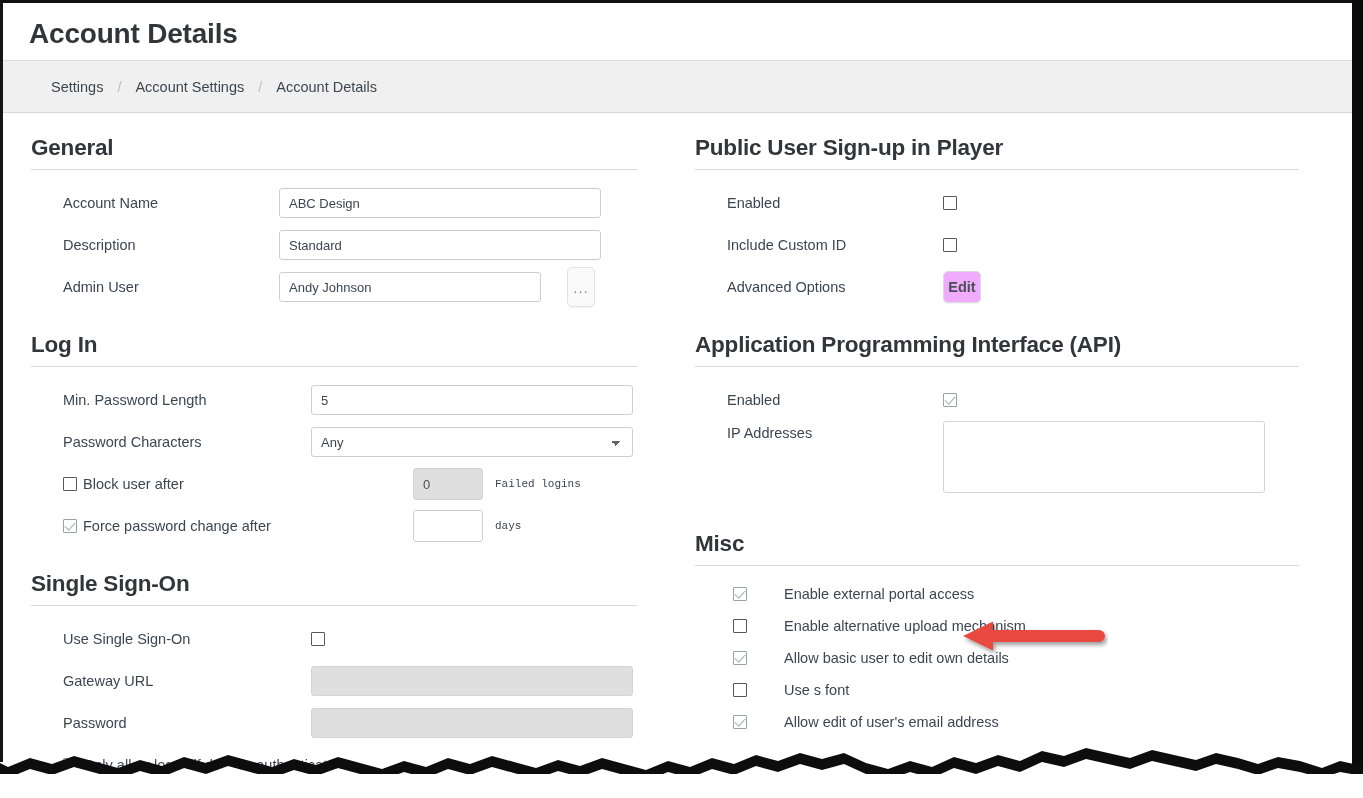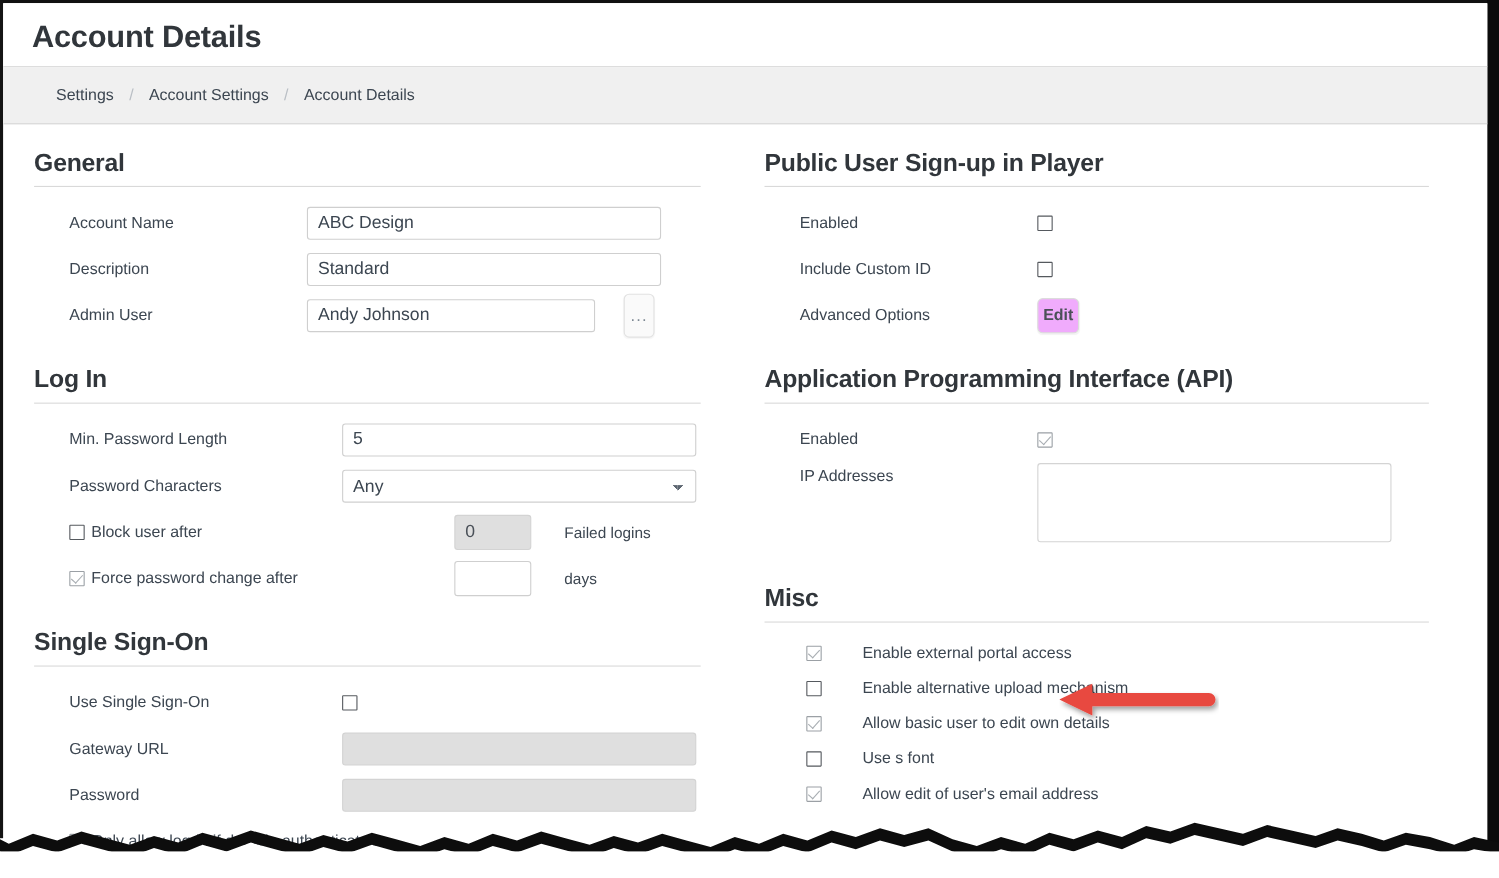--- a/index.html
+++ b/index.html
@@ -104,21 +104,21 @@
     flex: 0 0 248px;
   }
   .row-label.wide { flex: 0 0 280px; }
 
   
   .tinput {
     height: 30px;
     border: 1px solid #cfcfcf;
     border-radius: 3px;
     background: #ffffff;
-    font-size: 16px;
+    font-size: 13px;
     color: #3c4651;
     font-family: "Liberation Sans", sans-serif;
     padding: 0 9px;
     outline: none;
   }
   .tinput.w420 { width: 322px; }
   .tinput.w320 { width: 322px; }
   .tinput.disabled {
     background: #dfdfdf;
     border-color: #d3d3d3;
@@ -202,24 +202,25 @@
     padding-left: 32px;
   }
   .inline-cb-label {
     font-size: 14.5px;
     color: #3c4651;
     padding-left: 6px;
     white-space: nowrap;
   }
 
   .trail-text {
-    font-size: 14px;
-    color: #3c4651;
-    padding-left: 30px;
+    font-size: 11px;
+    color: #3c4651;
+    padding-left: 12px;
     white-space: nowrap;
+    font-family: Liberation Mono, monospace;
   }
 
   .cb-col-row {
     display: flex;
     align-items: center;
     min-height: 32px;
   }
   .cb-col-row .cb { margin-left: 38px; }
   .cb-col-row .lbl {
     font-size: 14.5px;

